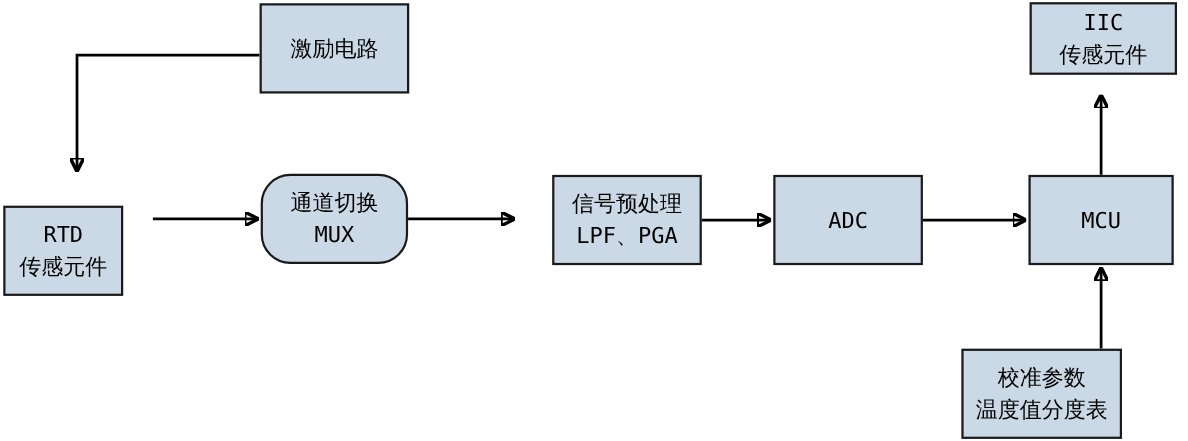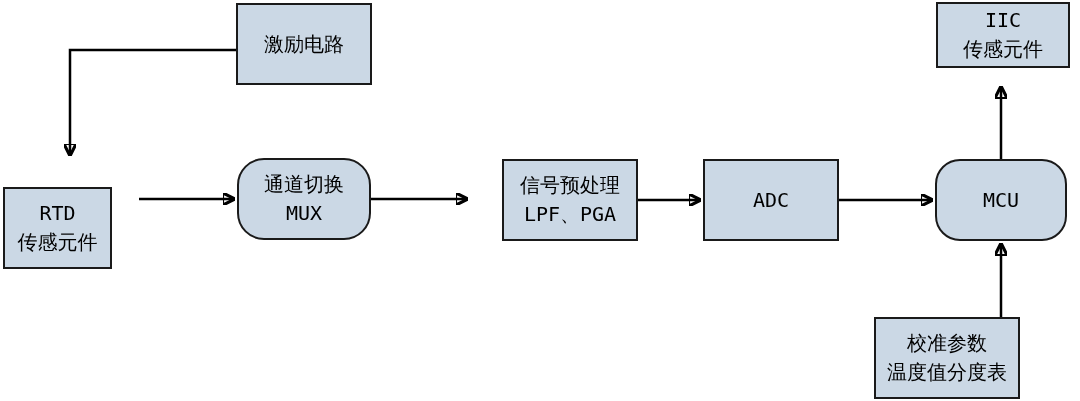--- a/index.html
+++ b/index.html
@@ -79,21 +79,21 @@
 
   <div class="box" style="left:470px;top:159px;width:136px;height:82px;margin-left:32px;">
     <span>信号预处理</span>
     <span>LPF、PGA</span>
   </div>
 
   <div class="box" style="left:703px;top:159px;width:136px;height:82px;gap:28px;">
     <span>ADC</span>
   </div>
 
-  <div class="box" style="left:935px;top:159px;width:132px;height:82px;border-radius:25px;">
+  <div class="box" style="left:935px;top:159px;width:132px;height:82px;">
     <span>MCU</span>
   </div>
 
   <div class="box" style="left:936px;top:2px;width:134px;height:66px;">
     <span>IIC</span>
     <span>传感元件</span>
   </div>
 
   <div class="box" style="left:874px;top:317px;width:146px;height:82px;">
     <span>校准参数</span>

